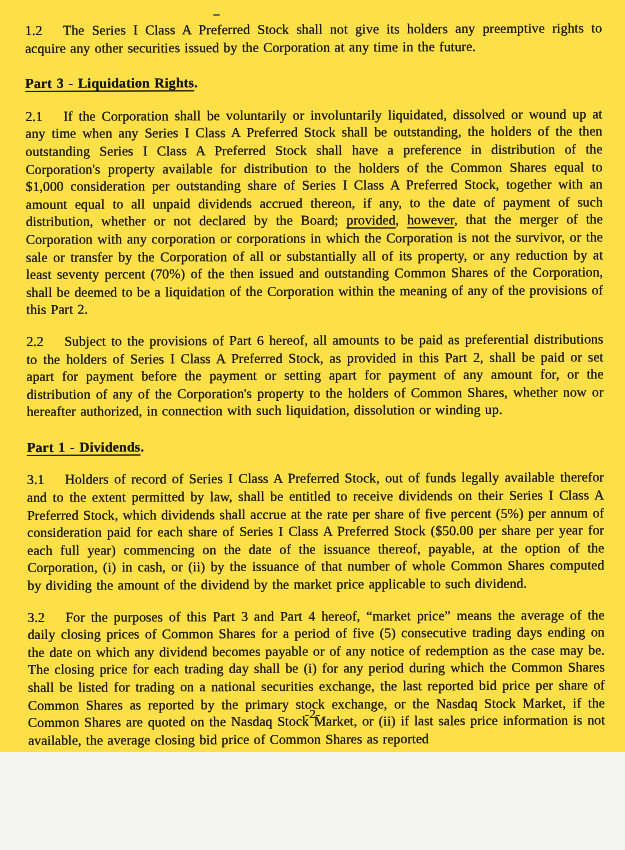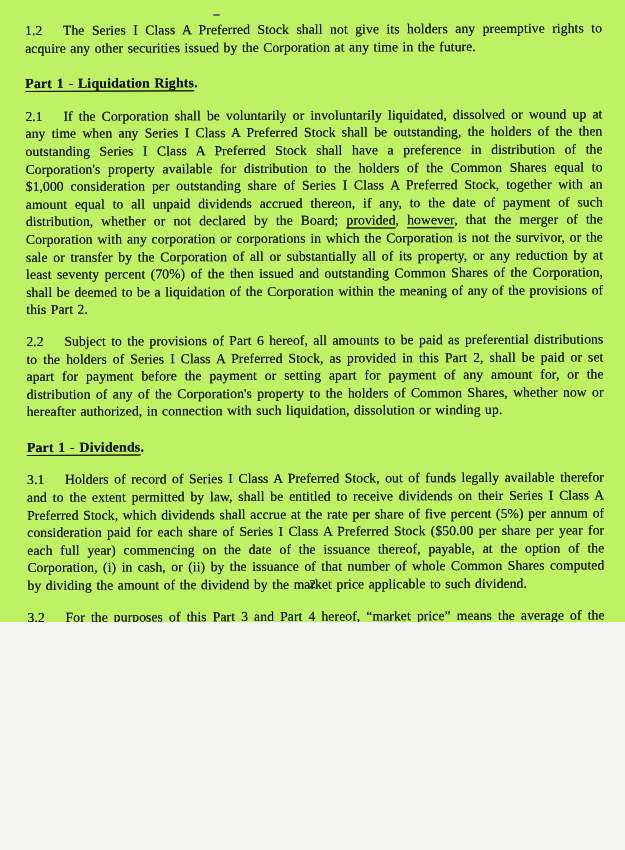--- a/index.html
+++ b/index.html
@@ -3,22 +3,22 @@
 <meta charset="utf-8">
 <style>
   * { margin: 0; padding: 0; box-sizing: border-box; }
   html, body {
     background: #f4f4f2;
     font-family: "Liberation Serif", "DejaVu Serif", serif;
   }
   .page {
     position: relative;
     width: 625px;
-    height: 622px;
-    background: #bef264;
+    height: 752px;
+    background: #fde047;
     color: #161616;
     overflow: hidden;
   }
   .scan-speck {
     position: absolute;
     left: 213px;
     top: 14px;
     width: 7px;
     height: 2px;
     background: #6a6a6a;
@@ -72,21 +72,21 @@
 <body>
 
 <div class="page">
 
   <div class="scan-speck"></div>
 
   <div class="content">
 
     <p class="para"><span class="sec-num">1.2</span><span>The Series I Class A Preferred Stock shall not give its holders any preemptive rights to acquire any other securities issued by the Corporation at any time in the future.</span></p>
 
-    <h2 class="part-heading"><span class="u">Part 1 - Liquidation Rights</span><span>.</span></h2>
+    <h2 class="part-heading"><span class="u">Part 3 - Liquidation Rights</span><span>.</span></h2>
 
     <p class="para"><span class="sec-num">2.1</span><span>If the Corporation shall be voluntarily or involuntarily liquidated, dissolved or wound up at any time when any Series I Class A Preferred Stock shall be outstanding, the holders of the then outstanding Series I Class A Preferred Stock shall have a preference in distribution of the Corporation's property available for distribution to the holders of the Common Shares equal to $1,000 consideration per outstanding share of Series I Class A Preferred Stock, together with an amount equal to all unpaid dividends accrued thereon, if any, to the date of payment of such distribution, whether or not declared by the Board; </span><span class="u">provided</span><span>, </span><span class="u">however</span><span>, that the merger of the Corporation with any corporation or corporations in which the Corporation is not the survivor, or the sale or transfer by the Corporation of all or substantially all of its property, or any reduction by at least seventy percent (70%) of the then issued and outstanding Common Shares of the Corporation, shall be deemed to be a liquidation of the Corporation within the meaning of any of the provisions of this Part 2.</span></p>
 
     <p class="para"><span class="sec-num">2.2</span><span>Subject to the provisions of Part 6 hereof, all amounts to be paid as preferential distributions to the holders of Series I Class A Preferred Stock, as provided in this Part 2, shall be paid or set apart for payment before the payment or setting apart for payment of any amount for, or the distribution of any of the Corporation's property to the holders of Common Shares, whether now or hereafter authorized, in connection with such liquidation, dissolution or winding up.</span></p>
 
     <h2 class="part-heading"><span class="u">Part 1 - Dividends</span><span>.</span></h2>
 
     <p class="para"><span class="sec-num">3.1</span><span>Holders of record of Series I Class A Preferred Stock, out of funds legally available therefor and to the extent permitted by law, shall be entitled to receive dividends on their Series I Class A Preferred Stock, which dividends shall accrue at the rate per share of five percent (5%) per annum of consideration paid for each share of Series I Class A Preferred Stock ($50.00 per share per year for each full year) commencing on the date of the issuance thereof, payable, at the option of the Corporation, (i) in cash, or (ii) by the issuance of that number of whole Common Shares computed by dividing the amount of the dividend by the market price applicable to such dividend.</span></p>
 
     <p class="para"><span class="sec-num">3.2</span><span>For the purposes of this Part 3 and Part 4 hereof, “market price” means the average of the daily closing prices of Common Shares for a period of five (5) consecutive trading days ending on the date on which any dividend becomes payable or of any notice of redemption as the case may be.  The closing price for each trading day shall be (i) for any period during which the Common Shares shall be listed for trading on a national securities exchange, the last reported bid price per share of Common Shares as reported by the primary stock exchange, or the Nasdaq Stock Market, if the Common Shares are quoted on the Nasdaq Stock Market, or (ii) if last sales price information is not available, the average closing bid price of Common Shares as reported</span></p>

